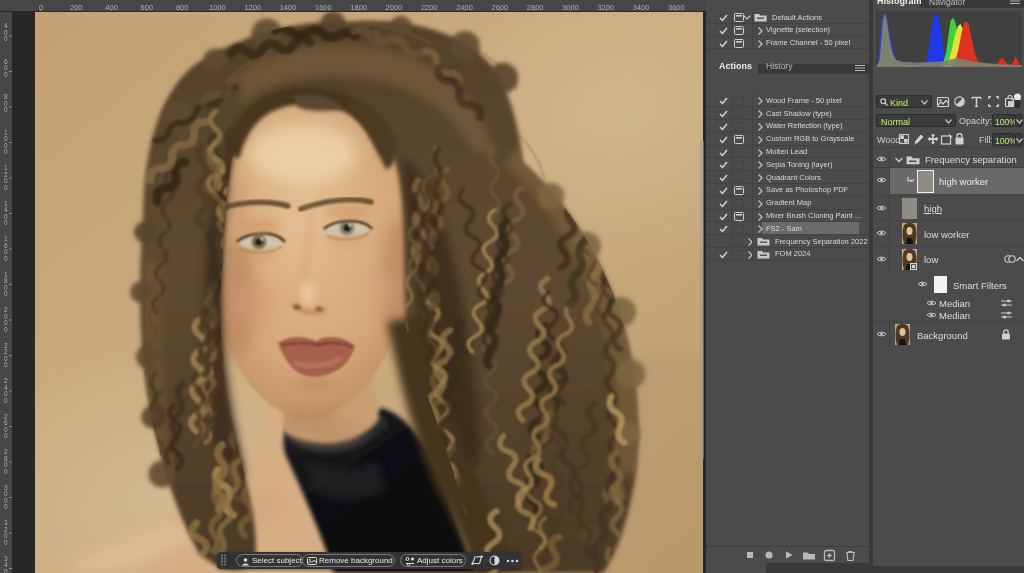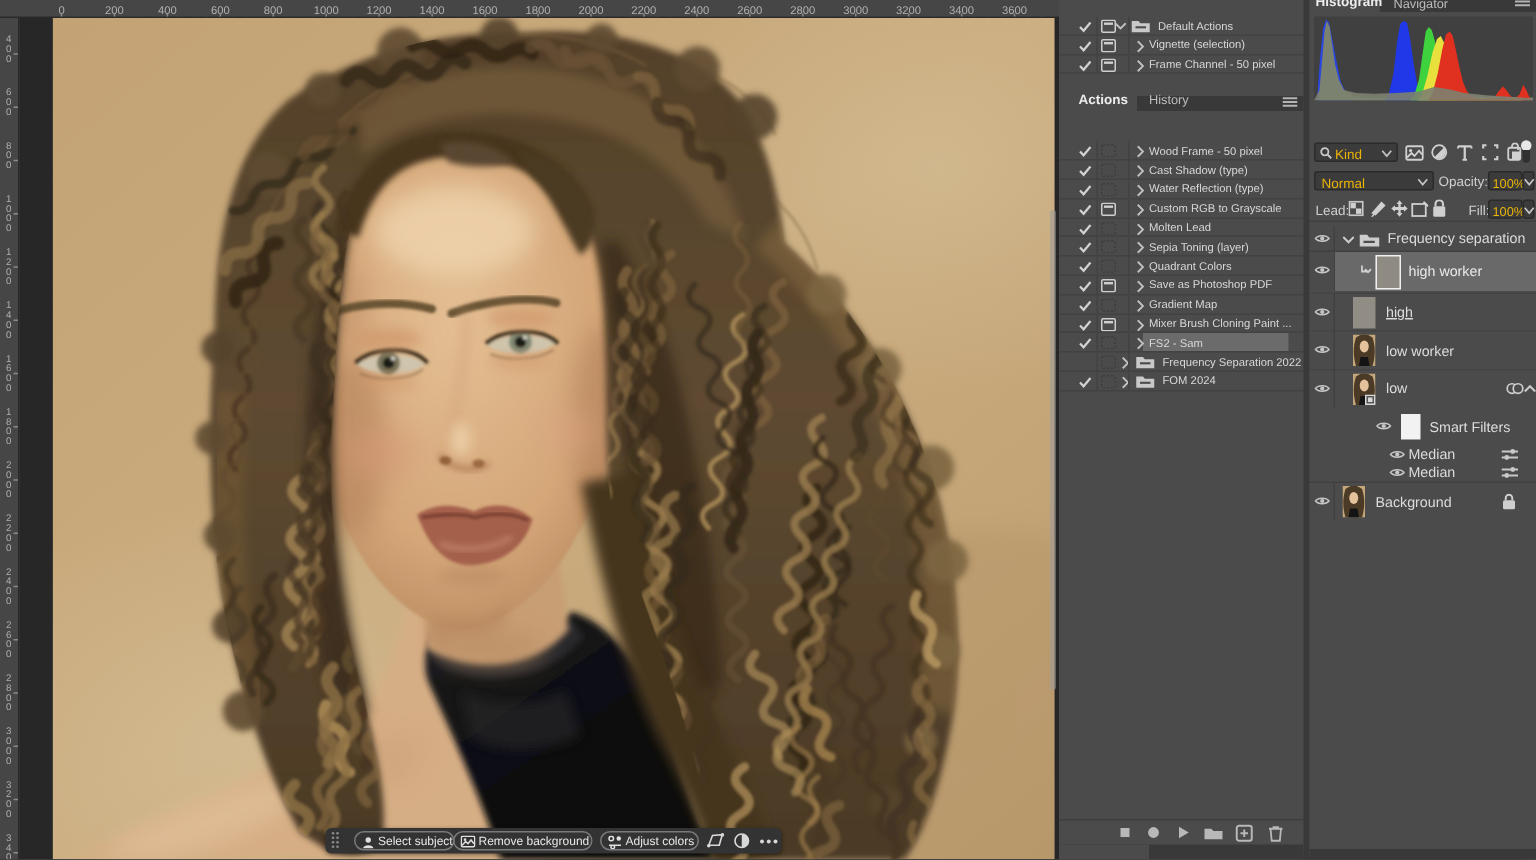--- a/index.html
+++ b/index.html
@@ -3,21 +3,21 @@
 <meta charset="utf-8">
 <style>
   * { margin:0; padding:0; box-sizing:border-box; }
   html,body { width:1024px; height:573px; overflow:hidden; background:#4c4c4c;
     font-family:"Liberation Sans", sans-serif; }
   .abs { position:absolute; }
   #stage { position:relative; width:1024px; height:573px; }
   .tabbar { background:#393939; }
   .tab-active { background:#4b4b4b; color:#ececec; }
   .tab-inactive { color:#bdbdbd; }
-  .combo { background:#3b3b3b; border:1px solid #2b2b2b; border-radius:2px; color:#eab308; }
+  .combo { background:#3b3b3b; border:1px solid #2b2b2b; border-radius:2px; color:#bef264; }
 </style>
 </head>
 <body>
 <div id="stage">
 
   <div class="abs" style="left:0;top:0;width:706px;height:573px;background:#272727;"></div>
 
   <div class="abs" id="hruler" style="left:0;top:0;width:706px;height:12px;background:#464646;border-bottom:1px solid #2a2a2a;overflow:hidden;">
     <svg width="706" height="12">
         <g font-family="Liberation Sans">
@@ -928,21 +928,21 @@
             <span style="position:absolute;left:2px;top:1.5px;font-size:8.5px;">100%</span>
           </div>
         <div class="abs combo" style="left:142px;top:2px;width:8px;height:13px;">
             <svg width="7" height="5" style="position:absolute;left:0px;top:4px">
               <path d="M0.5 0.5 L3.5 4 L6.5 0.5" stroke="#c2c2c2" stroke-width="1.2" fill="none"></path>
             </svg>
           </div>
       </div>
 
       <div class="abs" style="left:0;top:61px;width:151px;height:17px;border-bottom:1px solid #404040;">
-        <span class="abs" style="left:4px;top:3.5px;font-size:9px;color:#cfcfcf;">Lead:</span>
+        <span class="abs" style="left:4px;top:3.5px;font-size:9px;color:#cfcfcf;">Wood:</span>
         <svg width="68" height="13" style="position:absolute;left:26px;top:2px">
           <g fill="#d0d0d0">
             <g transform="translate(0,1)">
                 <rect x="0.5" y="0.5" width="9" height="9" fill="none" stroke="#c8c8c8" stroke-width="1.1"></rect>
                 <rect x="1.3" y="1.3" width="3.6" height="3.6"></rect>
                 <rect x="5" y="5" width="3.6" height="3.6"></rect>
               </g>
             <g transform="translate(14,0)">
                 <path d="M2 9 L8 2 L10 4 L4 10 Z M1.5 11.5 l2 -2" stroke="#d0d0d0" fill="#d0d0d0"></path>
               </g>

